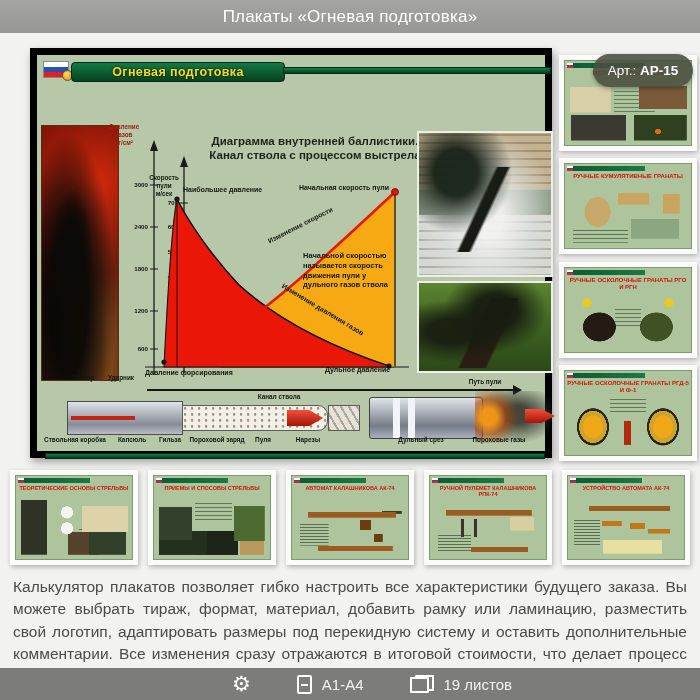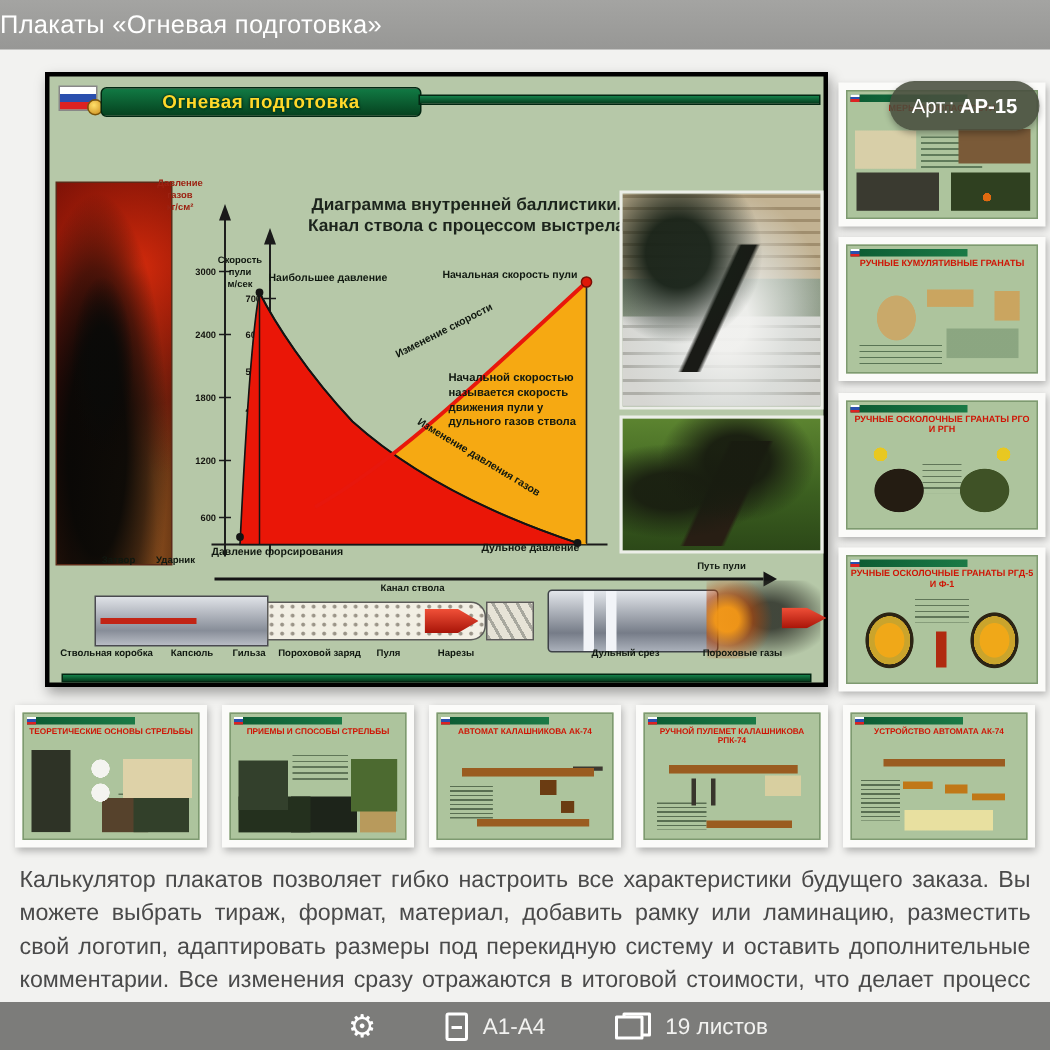--- a/index.html
+++ b/index.html
@@ -1,25 +1,25 @@
 <!DOCTYPE html>
 <html><head>
 <meta charset="utf-8">
 <style>
   *{box-sizing:border-box;margin:0;padding:0}
   html,body{width:700px;height:700px;overflow:hidden}
   body{font-family:"Liberation Sans",sans-serif;background:#f2f2f0;position:relative}
 
   
   .topbar{position:absolute;left:0;top:0;width:700px;height:33px;background:linear-gradient(#a4a4a2,#979795);
-    color:#fff;font-size:17px;text-align:left;line-height:33px;letter-spacing:.2px}
+    color:#fff;font-size:17px;text-align:center;line-height:33px;letter-spacing:.2px}
 
   
   .poster{position:absolute;left:30px;top:48px;width:522px;height:410px;background:#b6c8a8;
-    border:3px solid #000000;box-shadow:2px 4px 8px rgba(0,0,0,.35)}
+    border:7px solid #000000;box-shadow:2px 4px 8px rgba(0,0,0,.35)}
   .flag{position:absolute;left:6px;top:6px;width:26px;height:17px;
     background:linear-gradient(#fff 0 33%,#2a4fae 33% 66%,#d22 66% 100%);border:1px solid #888}
   .emblem{position:absolute;right:-5px;bottom:-4px;width:11px;height:11px;border-radius:50%;
     background:radial-gradient(circle at 40% 35%,#ffe06a,#c8881a);border:1px solid #7a5408}
   .brandband{position:absolute;left:34px;top:7px;width:214px;height:20px;border-radius:4px;
     background:linear-gradient(#117a44,#06421f);border:1px solid #022712;
     color:#ffd92a;font-size:12.5px;font-weight:700;text-align:center;line-height:19px;
     text-shadow:1px 1px 0 #042,0 0 2px #000;letter-spacing:.4px}
   .brandline{position:absolute;left:246px;top:12px;width:268px;height:7px;
     background:linear-gradient(#15814a,#053b1d);border:1px solid #022712}

